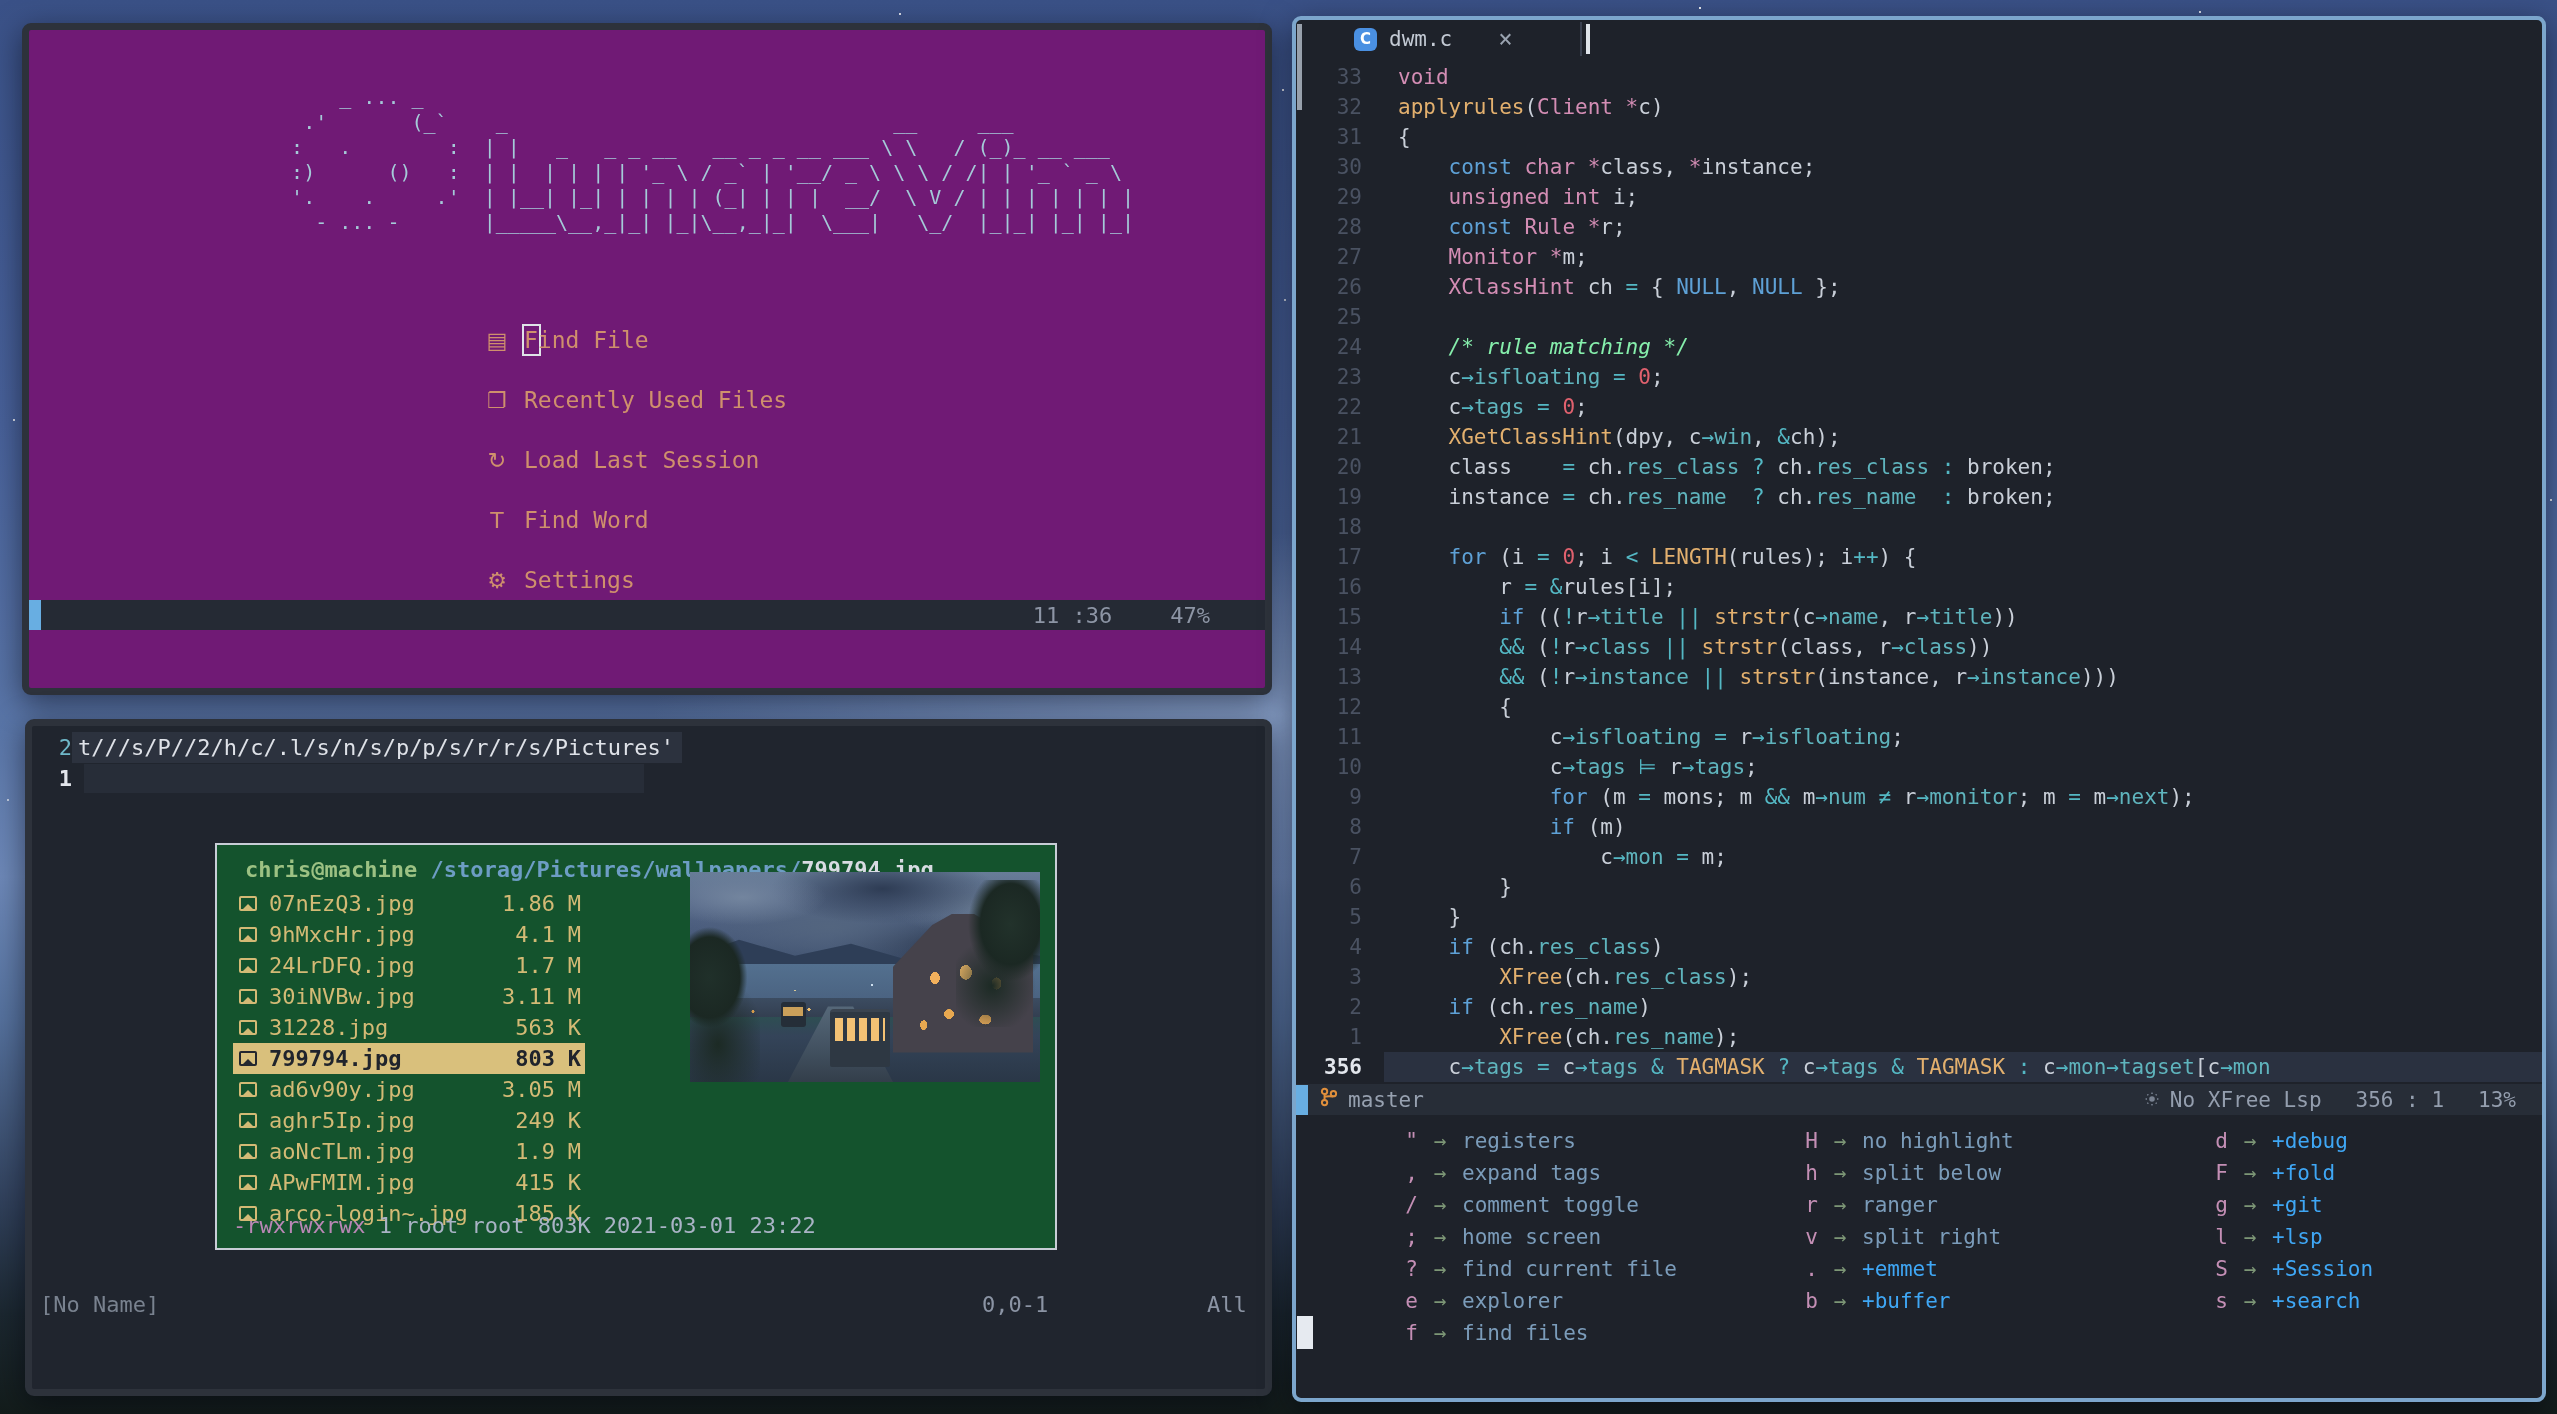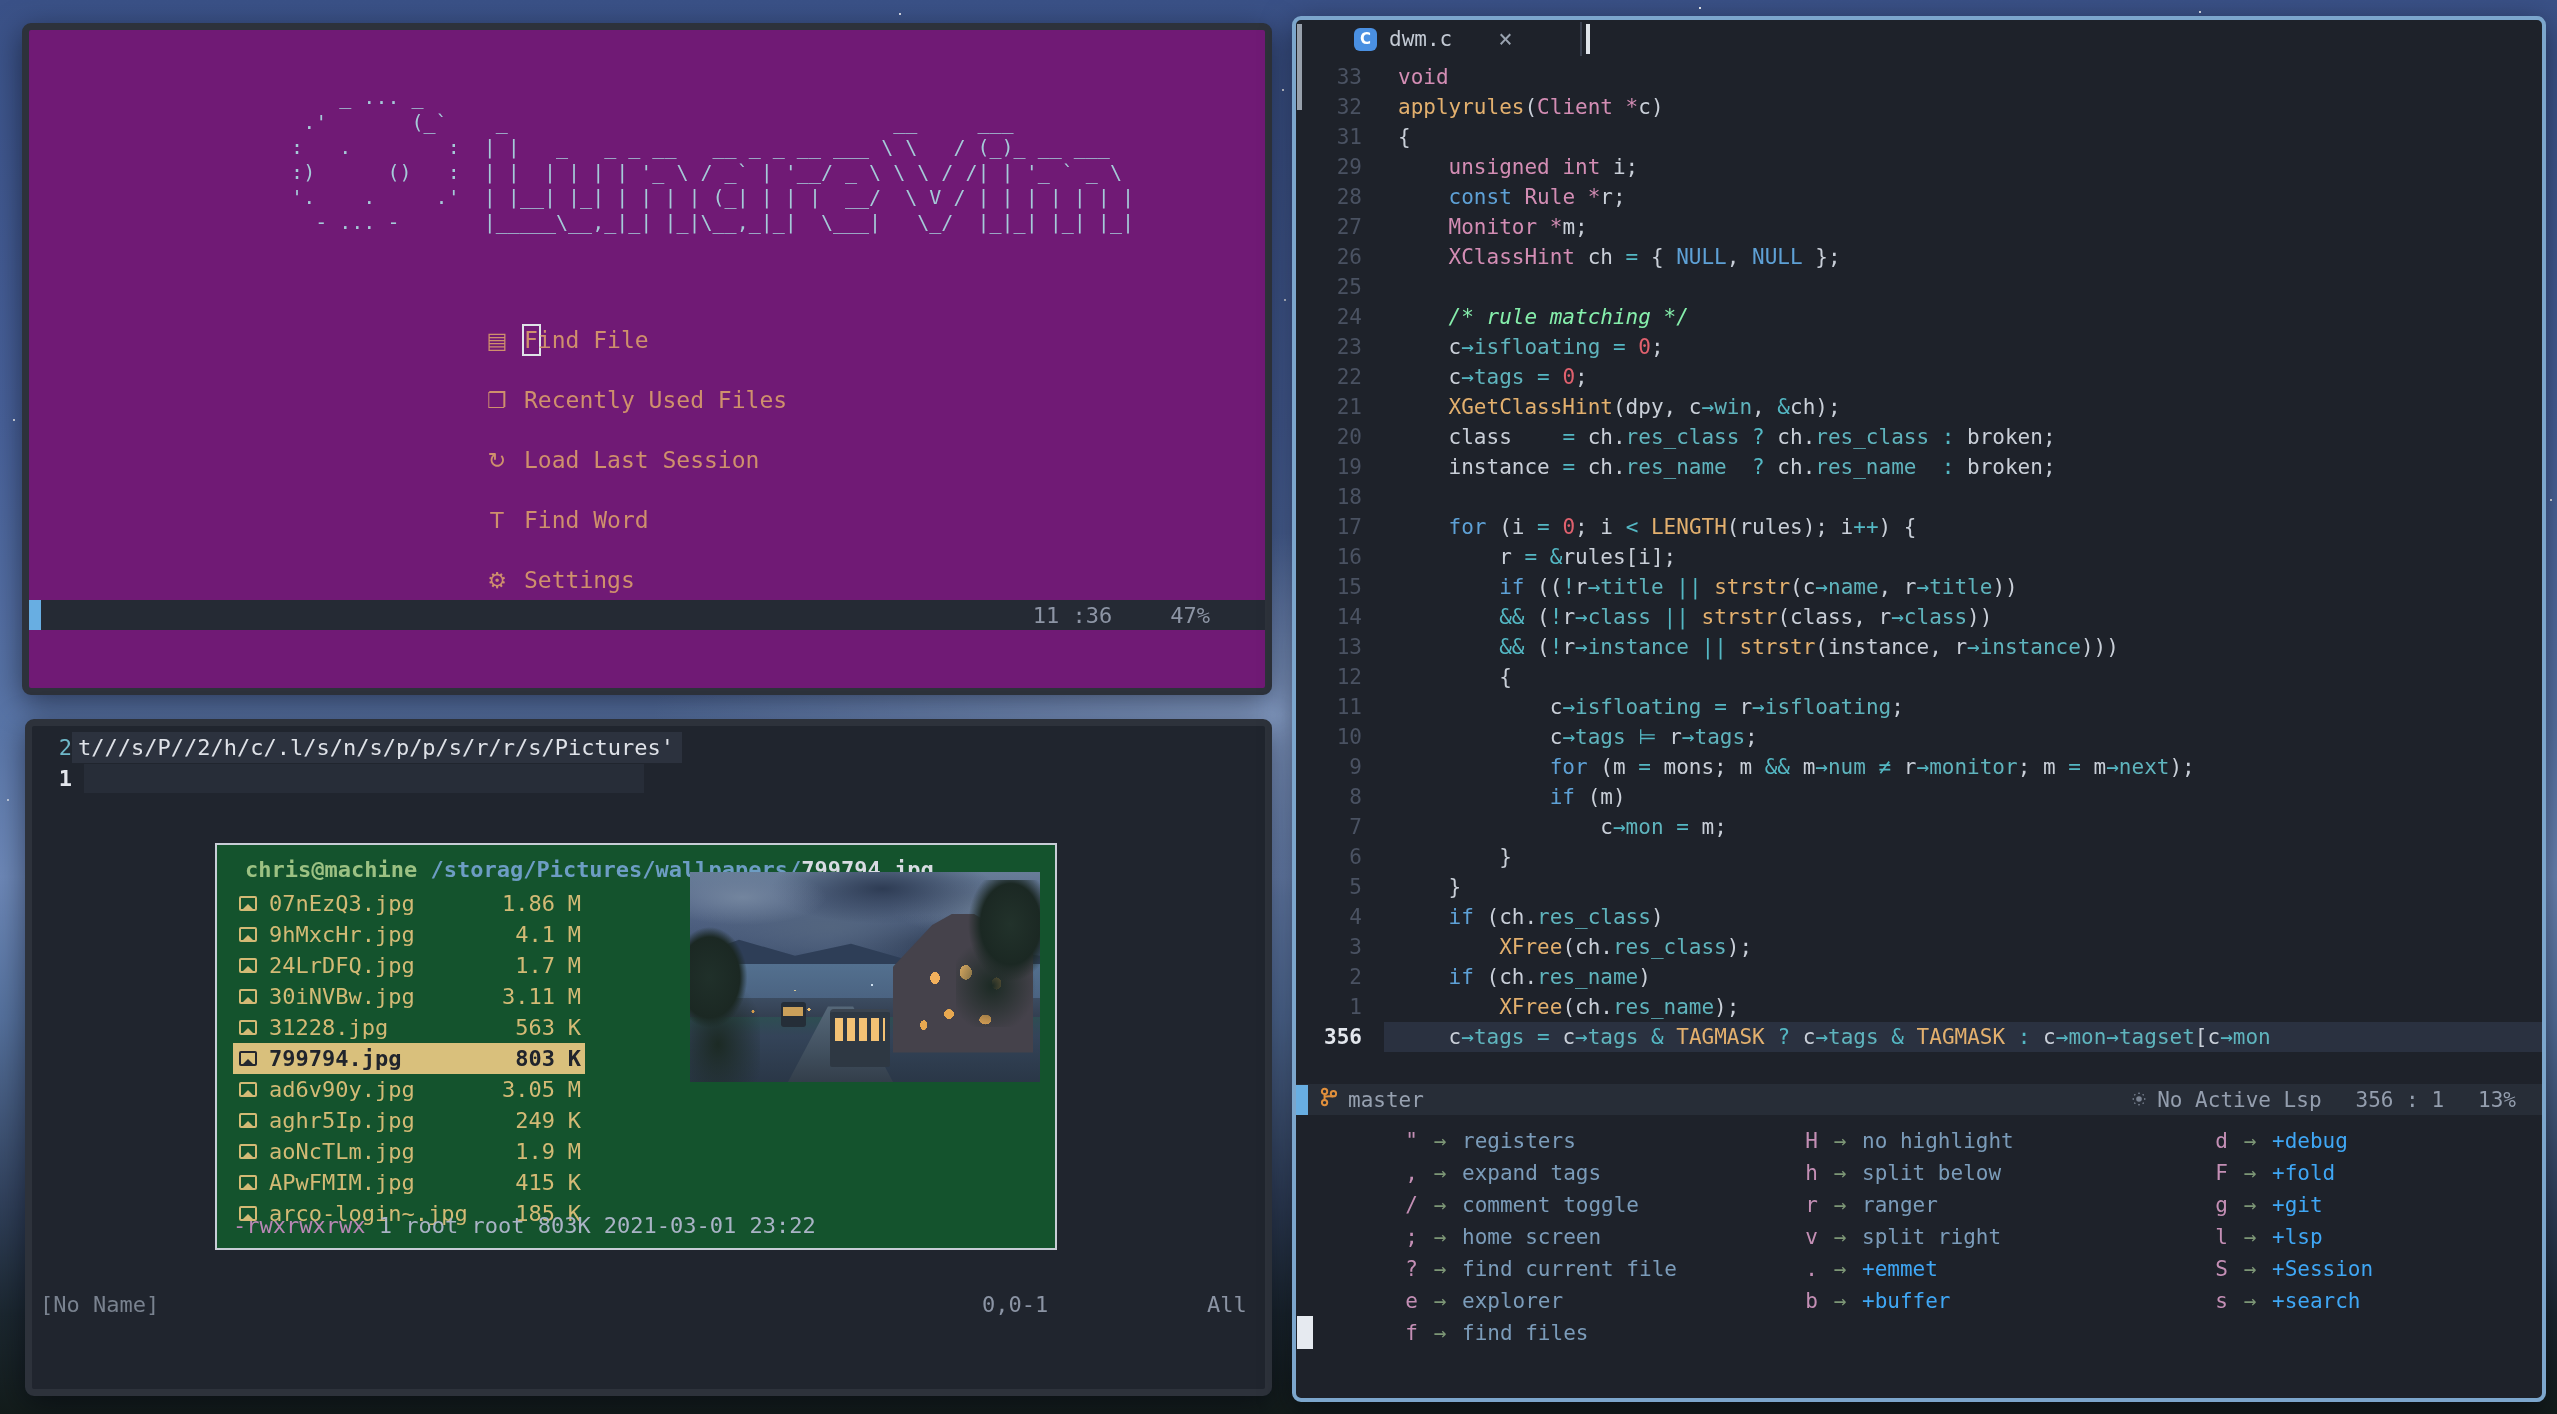--- a/index.html
+++ b/index.html
@@ -300,20 +300,21 @@
       <span class="tab-close">×</span>
     </div>
     <div class="tab-sep"></div>
     <div class="tab-cursor"></div>
   </div>
 
   <div class="code-area">
       <div class="code-row"><span class="gutter">33</span><span class="ctext"><span class="tk-ty">void</span></span></div>
       <div class="code-row"><span class="gutter">32</span><span class="ctext"><span class="tk-fn">applyrules</span><span class="tk-tx">(</span><span class="tk-ty">Client</span><span class="tk-tx"> </span><span class="tk-st">*</span><span class="tk-tx">c)</span></span></div>
       <div class="code-row"><span class="gutter">31</span><span class="ctext"><span class="tk-tx">{</span></span></div>
+      <div class="code-row"><span class="gutter">30</span><span class="ctext"><span class="tk-tx">    </span><span class="tk-kw">const</span><span class="tk-tx"> </span><span class="tk-ty">char</span><span class="tk-tx"> </span><span class="tk-st">*</span><span class="tk-tx">class, </span><span class="tk-st">*</span><span class="tk-tx">instance;</span></span></div>
       <div class="code-row"><span class="gutter">29</span><span class="ctext"><span class="tk-tx">    </span><span class="tk-ty">unsigned</span><span class="tk-tx"> </span><span class="tk-ty">int</span><span class="tk-tx"> i;</span></span></div>
       <div class="code-row"><span class="gutter">28</span><span class="ctext"><span class="tk-tx">    </span><span class="tk-kw">const</span><span class="tk-tx"> </span><span class="tk-ty">Rule</span><span class="tk-tx"> </span><span class="tk-st">*</span><span class="tk-tx">r;</span></span></div>
       <div class="code-row"><span class="gutter">27</span><span class="ctext"><span class="tk-tx">    </span><span class="tk-ty">Monitor</span><span class="tk-tx"> </span><span class="tk-st">*</span><span class="tk-tx">m;</span></span></div>
       <div class="code-row"><span class="gutter">26</span><span class="ctext"><span class="tk-tx">    </span><span class="tk-ty">XClassHint</span><span class="tk-tx"> ch </span><span class="tk-op">=</span><span class="tk-tx"> { </span><span class="tk-kw">NULL</span><span class="tk-tx">, </span><span class="tk-kw">NULL</span><span class="tk-tx"> };</span></span></div>
       <div class="code-row"><span class="gutter">25</span><span class="ctext"></span></div>
       <div class="code-row"><span class="gutter">24</span><span class="ctext"><span class="tk-tx">    </span><span class="tk-cm">/* rule matching */</span></span></div>
       <div class="code-row"><span class="gutter">23</span><span class="ctext"><span class="tk-tx">    c</span><span class="tk-op">→</span><span class="tk-fld">isfloating</span><span class="tk-tx"> </span><span class="tk-op">=</span><span class="tk-tx"> </span><span class="tk-num">0</span><span class="tk-tx">;</span></span></div>
       <div class="code-row"><span class="gutter">22</span><span class="ctext"><span class="tk-tx">    c</span><span class="tk-op">→</span><span class="tk-fld">tags</span><span class="tk-tx"> </span><span class="tk-op">=</span><span class="tk-tx"> </span><span class="tk-num">0</span><span class="tk-tx">;</span></span></div>
       <div class="code-row"><span class="gutter">21</span><span class="ctext"><span class="tk-tx">    </span><span class="tk-fn">XGetClassHint</span><span class="tk-tx">(dpy, c</span><span class="tk-op">→</span><span class="tk-fld">win</span><span class="tk-tx">, </span><span class="tk-op">&amp;</span><span class="tk-tx">ch);</span></span></div>
       <div class="code-row"><span class="gutter">20</span><span class="ctext"><span class="tk-tx">    class    </span><span class="tk-op">=</span><span class="tk-tx"> ch.</span><span class="tk-fld">res_class</span><span class="tk-tx"> </span><span class="tk-op">?</span><span class="tk-tx"> ch.</span><span class="tk-fld">res_class</span><span class="tk-tx"> </span><span class="tk-op">:</span><span class="tk-tx"> broken;</span></span></div>
@@ -350,21 +351,21 @@
         </svg>
     </span>
     <span class="git-branch">master</span>
     <div class="esl-right">
       <span style="display:flex;align-items:center;gap:10px;">
         <span class="gear-icon">
           <svg width="16" height="16" viewBox="0 0 16 16">
               <path d="M8 5.2 A2.8 2.8 0 1 0 8 10.8 A2.8 2.8 0 1 0 8 5.2 M8 0.8 L9 3 L7 3 Z M8 15.2 L7 13 L9 13 Z M0.8 8 L3 7 L3 9 Z M15.2 8 L13 9 L13 7 Z M2.9 2.9 L5 3.6 L3.6 5 Z M13.1 13.1 L11 12.4 L12.4 11 Z M13.1 2.9 L12.4 5 L11 3.6 Z M2.9 13.1 L3.6 11 L5 12.4 Z" fill="#8e98a8"></path>
             </svg>
         </span>
-        <span>No Active Lsp</span>
+        <span>No XFree Lsp</span>
       </span>
       <span>356 : 1</span>
       <span>13%</span>
     </div>
   </div>
 
   <div class="whichkey">
       <div class="wk-col">
         <div class="wk-row">
           <span class="wk-key">"</span>

